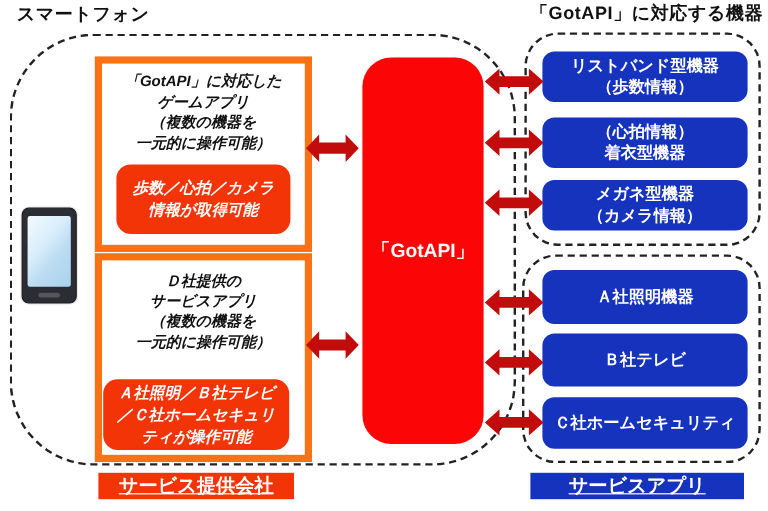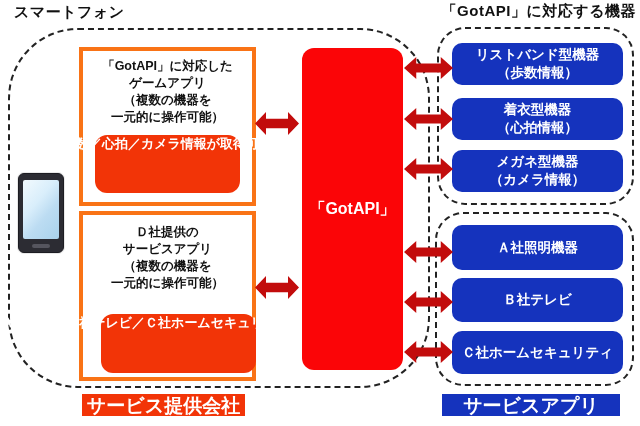--- a/index.html
+++ b/index.html
@@ -22,54 +22,54 @@
   .dash{position:absolute;border:2px dashed #222;background:transparent;}
   .dash.left{left:8px;top:28px;width:418px;height:356px;border-radius:70px;}
   .dash.rt{left:437px;top:27px;width:193px;height:174px;border-radius:28px;}
   .dash.rb{left:435px;top:212px;width:195px;height:170px;border-radius:28px;}
 
   .phone{position:absolute;left:18px;top:173px;width:44px;height:78px;background:#2c2c33;border:1px solid #1c1c22;border-radius:6px;box-shadow:0 0 0 1px #e8e8e8;}
   .phone .screen{position:absolute;left:4px;top:6px;right:4px;bottom:13px;border-radius:2px;
     background:linear-gradient(130deg,#f2fafe 0%,#d9eefb 38%,#bcdcf2 62%,#a9d2ec 100%);}
   .phone .homebar{position:absolute;left:50%;bottom:4px;transform:translateX(-50%);width:18px;height:4px;border-radius:2px;background:#55555e;}
 
-  .wbox{position:absolute;left:79px;width:169px;background:#fff;border:4px solid #f97316;text-align:center;}
+  .wbox{position:absolute;left:79px;width:169px;background:#fff;border:6px solid #f97316;text-align:center;font-style:italic;}
   .wbox.b1{top:47px;height:151px;}
   .wbox.b2{top:211px;height:162px;}
   .wl{font-size:12.5px;font-weight:bold;line-height:17px;color:#111;white-space:nowrap;}
   .wbox.b1 .wl:first-child{margin-top:7px;}
   .wbox.b2 .wl:first-child{margin-top:9px;}
 
-  .rbox{position:absolute;background:var(--orange_red);border-radius:12px;color:#fff;font-weight:bold;font-size:13px;line-height:18px;text-align:center;display:flex;flex-direction:row;justify-content:center;}
+  .rbox{position:absolute;background:var(--orange_red);border-radius:12px;color:#fff;font-weight:bold;font-size:13px;line-height:18px;text-align:center;display:flex;flex-direction:column;justify-content:center;}
   .rbox.r1{left:12px;top:84px;width:145px;height:58px;}
-  .rbox.r2{left:18px;top:99px;width:155px;height:59px;}
+  .rbox.r2{left:1px;top:99px;width:155px;height:59px;}
   .rbox .hl{white-space:nowrap;}
 
-  .gotapi{position:absolute;left:302px;top:48px;width:101px;height:322px;background:var(--red);border-radius:12px;
+  .gotapi{position:absolute;left:302px;top:48px;width:101px;height:322px;background:var(--red);border-radius:24px;
     display:flex;align-items:center;justify-content:center;color:#fff;font-weight:bold;font-size:16px;white-space:nowrap;}
 
   .bluebox{position:absolute;left:452px;width:171px;background:var(--blue);border-radius:10px;color:#fff;font-weight:bold;
     font-size:13.5px;line-height:18px;text-align:center;display:flex;flex-direction:column;justify-content:center;}
   .bluebox .bl{white-space:nowrap;}
   .bb1{top:43px;height:42px;}
   .bb2{top:98px;height:42px;}
   .bb3{top:150px;height:42px;}
   .bb4{top:225px;height:45px;}
   .bb5{top:278px;height:44px;}
   .bb6{top:331px;height:43px;}
 
   .arrow{position:absolute;color:var(--arrow_red);}
   .arrow svg{display:block;width:100%;height:100%;}
   .al1{left:255px;top:110px;width:44px;height:27px;}
   .al2{left:255px;top:274px;width:44px;height:27px;}
   .ar{left:404px;width:49px;height:26px;}
   .ar1{top:55px;} .ar2{top:106px;} .ar3{top:156px;}
   .ar4{top:239px;} .ar5{top:289px;} .ar6{top:339px;}
 
-  .footer{position:absolute;height:22px;color:#fff;font-weight:bold;font-size:19px;text-align:center;line-height:23px;white-space:nowrap;}
+  .footer{position:absolute;height:22px;color:#fff;font-weight:bold;font-size:16px;text-align:center;line-height:23px;white-space:nowrap;text-decoration:underline;}
   .footer.service{left:82px;top:394px;width:163px;background:var(--orange_red);}
   .footer.maker{left:442px;top:394px;width:178px;background:var(--blue);}
 </style>
 </head>
 <body>
 
 <div id="canvas">
 
   <div class="title tl">スマートフォン</div>
   <div class="title tr">「GotAPI」に対応する機器</div>
@@ -108,22 +108,22 @@
 
   <div class="gotapi">
     <span>「GotAPI」</span>
   </div>
 
   <div class="bluebox bb1">
     <div class="bl">リストバンド型機器</div>
     <div class="bl">（歩数情報）</div>
   </div>
   <div class="bluebox bb2">
+    <div class="bl">（心拍情報）</div>
     <div class="bl">着衣型機器</div>
-    <div class="bl">（心拍情報）</div>
   </div>
   <div class="bluebox bb3">
     <div class="bl">メガネ型機器</div>
     <div class="bl">（カメラ情報）</div>
   </div>
   <div class="bluebox bb4">
     <div class="bl">Ａ社照明機器</div>
   </div>
   <div class="bluebox bb5">
     <div class="bl">Ｂ社テレビ</div>

